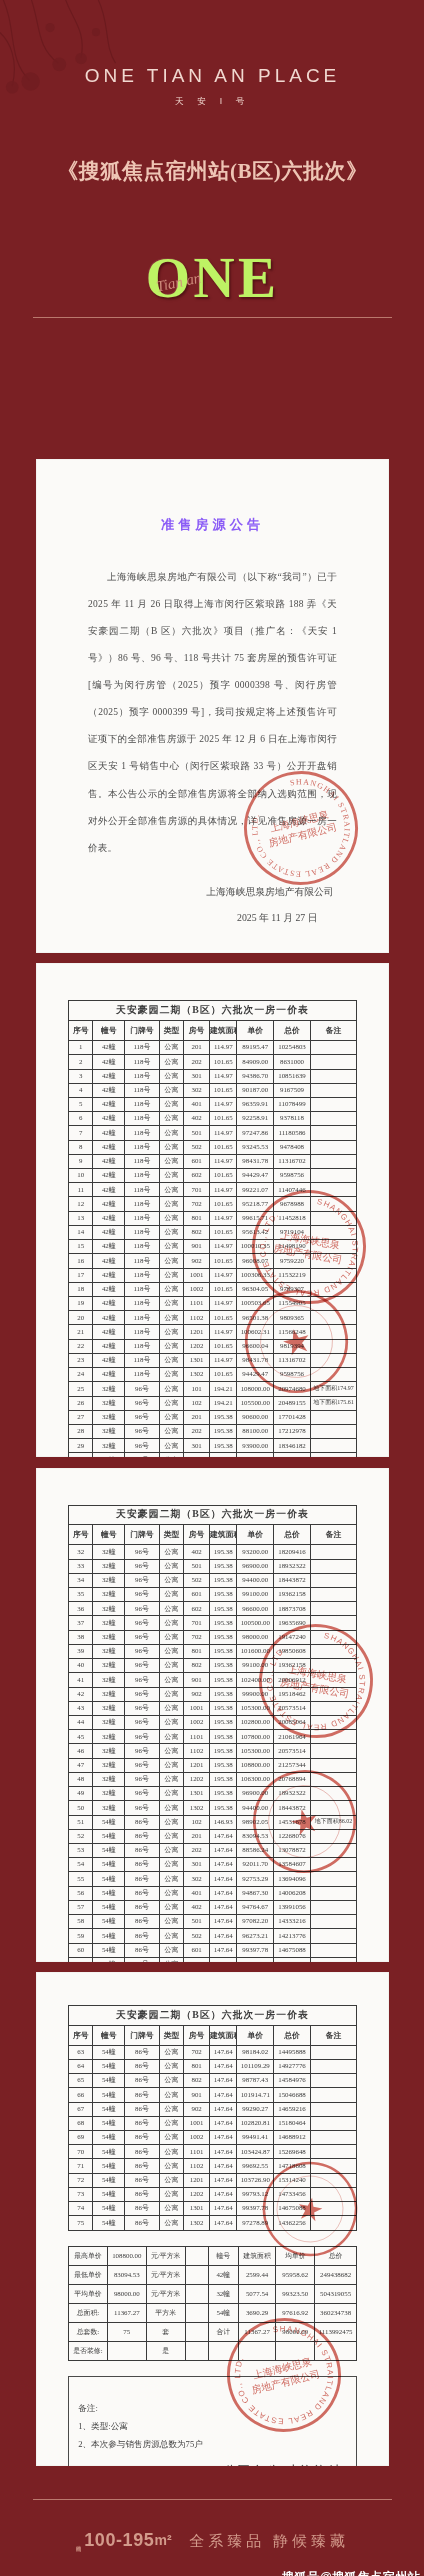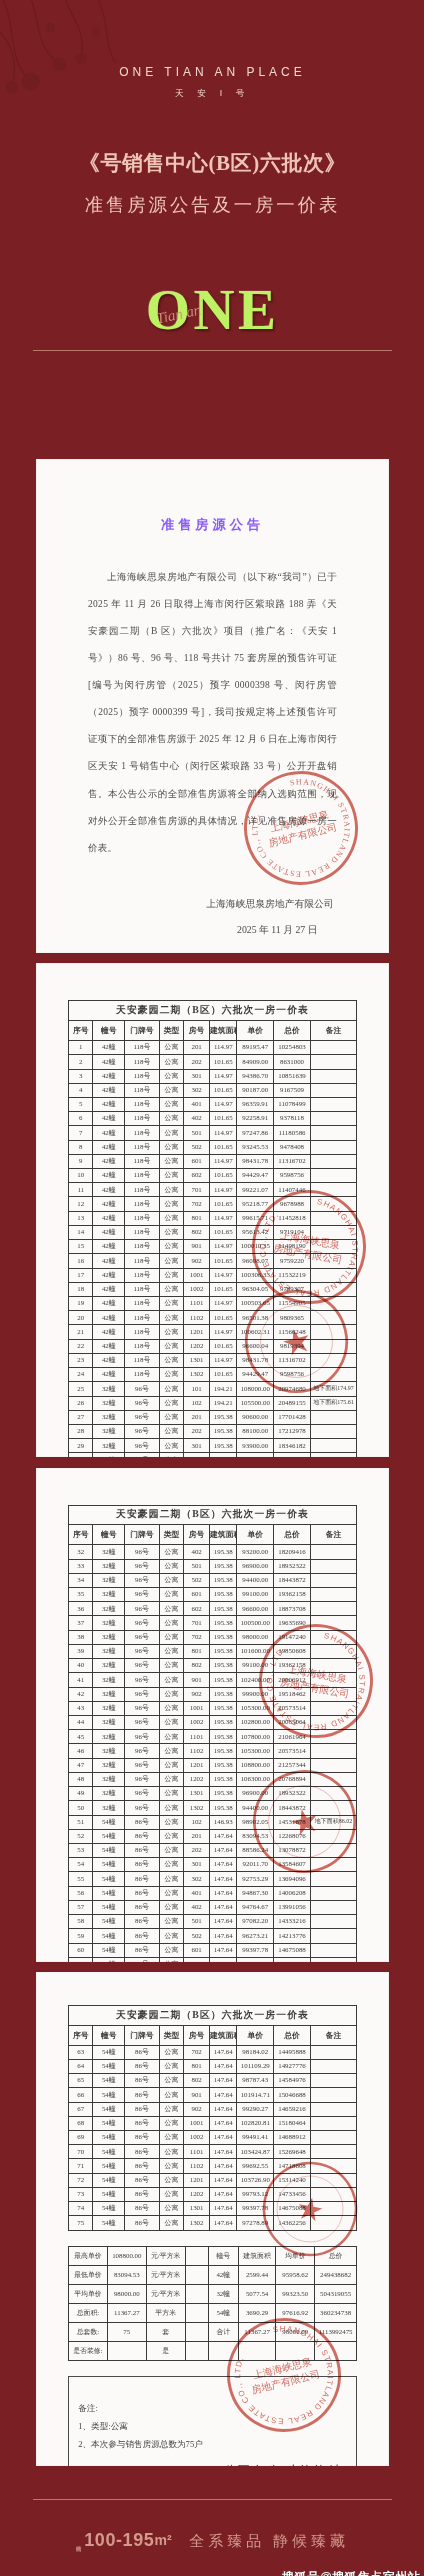--- a/index.html
+++ b/index.html
@@ -4,21 +4,21 @@
 <style>
   html,body{margin:0;padding:0;}
   body{width:425px;background:#7a2024;font-family:"Liberation Sans",sans-serif;}
   .page{position:relative;width:425px;height:2576px;background:#7a2024;overflow:hidden;}
 
   
   .hero{position:relative;height:459px;overflow:hidden;}
   .floral{position:absolute;pointer-events:none;}
   .floral-top{top:-5.7px;left:-4.6px;opacity:.55;}
   .brand{position:relative;text-align:center;padding-top:65px;color:#f1d8d0;}
-  .brand-en{font-size:12px;letter-spacing:4px;font-weight:400;}
+  .brand-en{font-size:19px;letter-spacing:4px;font-weight:400;}
   .brand-cn{margin-top:8.6px;font-size:8.6px;letter-spacing:5.7px;}
   .main-title{margin:49px 0 0;text-align:center;font-family:"Liberation Serif","DejaVu Serif",serif;
     font-size:21px;font-weight:bold;color:#eec5b5;letter-spacing:0.6px;}
   .main-subtitle{margin-top:15.5px;text-align:center;font-family:"Liberation Serif","DejaVu Serif",serif;
     font-size:18.4px;color:#eec5b5;letter-spacing:2.9px;}
   .one-deco{position:relative;margin-top:64px;text-align:center;height:62px;}
   .one-word{font-family:"Liberation Serif","DejaVu Serif",serif;font-size:57px;line-height:57px;
     font-weight:bold;color:#bef264;letter-spacing:3.4px;
     text-shadow:-0.6px -0.6px 0.6px rgba(255,230,220,.10), 1.7px 1.7px 2.3px rgba(50,6,9,.55);}
   .one-script{position:absolute;left:156px;top:25px;font-family:"Liberation Serif","DejaVu Serif",serif;
@@ -27,21 +27,21 @@
   .hero .divider{margin-top:6.9px;}
 
   
   .card{position:relative;margin:0 36px 10.3px;background:#fbfaf8;height:494px;overflow:hidden;
     box-shadow:0 0 0 0.6px rgba(0,0,0,.06) inset;}
   .announcement{padding:57px 52px 0;box-sizing:border-box;color:#4a4a4a;
     font-family:"Liberation Serif","DejaVu Serif",serif;}
   .announcement h2{margin:0;text-align:center;font-size:13.2px;letter-spacing:4px;color:#8b5cf6;}
   .announcement p{margin:30px 0 0;font-size:9.5px;line-height:2.85;text-align:justify;
     text-indent:2em;color:#4b4b4b;letter-spacing:0.3px;}
-  .sig{margin-top:36px;text-align:right;font-size:9.8px;padding-right:3.4px;}
+  .sig{margin-top:24px;text-align:right;font-size:9.8px;padding-right:3.4px;}
   .sig-date{margin-top:13.8px;text-align:right;font-size:9.8px;padding-right:19.5px;}
 
   
   .table-wrap{padding:37px 32px 0;box-sizing:border-box;}
   table{border-collapse:collapse;width:100%;table-layout:fixed;
     font-family:"Liberation Serif","DejaVu Serif",serif;color:#3d3d3d;padding-left:40px;}
   .price-table{border:1.1px solid #3a3a3a;}
   .price-table th,.price-table td{border:0.6px solid #3a3a3a;text-align:center;overflow:hidden;white-space:nowrap;}
   .price-table .t-title{font-size:9.8px;font-weight:bold;padding:2.9px 0;letter-spacing:1.1px;}
   .price-table .head th{font-size:7.8px;font-weight:bold;padding:4px 0;}
@@ -92,22 +92,21 @@
         <circle cx="96" cy="58" r="8"></circle>
           <circle cx="176" cy="66" r="7"></circle>
       </g>
     </svg>
 
     <div class="brand">
       <div class="brand-en">ONE TIAN AN PLACE</div>
       <div class="brand-cn">天 安 I 号</div>
     </div>
 
-    <h1 class="main-title">《号销售中心(B区)六批次》</h1>
-    <div class="main-subtitle">准售房源公告及一房一价表</div>
+    <h1 class="main-title">《搜狐焦点宿州站(B区)六批次》</h1>
 
     <div class="one-deco">
       <span class="one-word">ONE</span>
       <span class="one-script">Tian an</span>
       
     </div>
     <div class="divider"></div>
   </section>
 
   <section class="card announcement">

